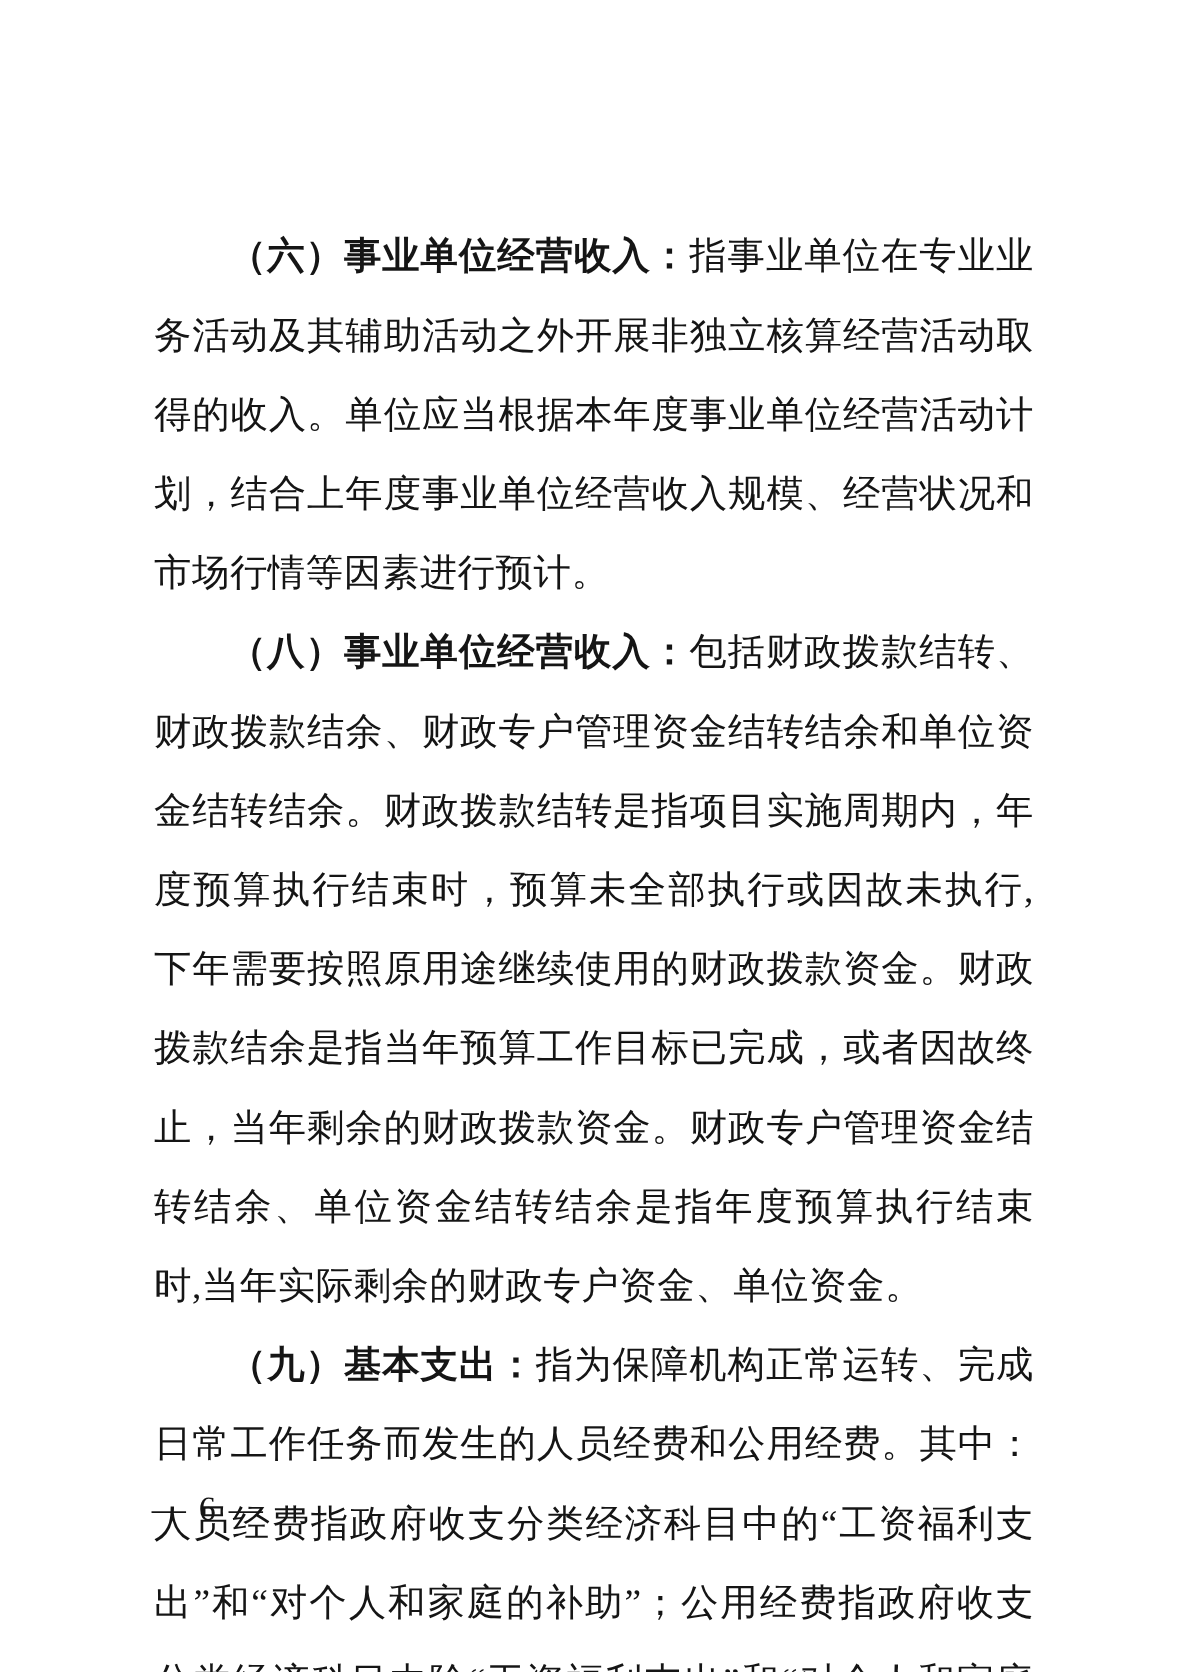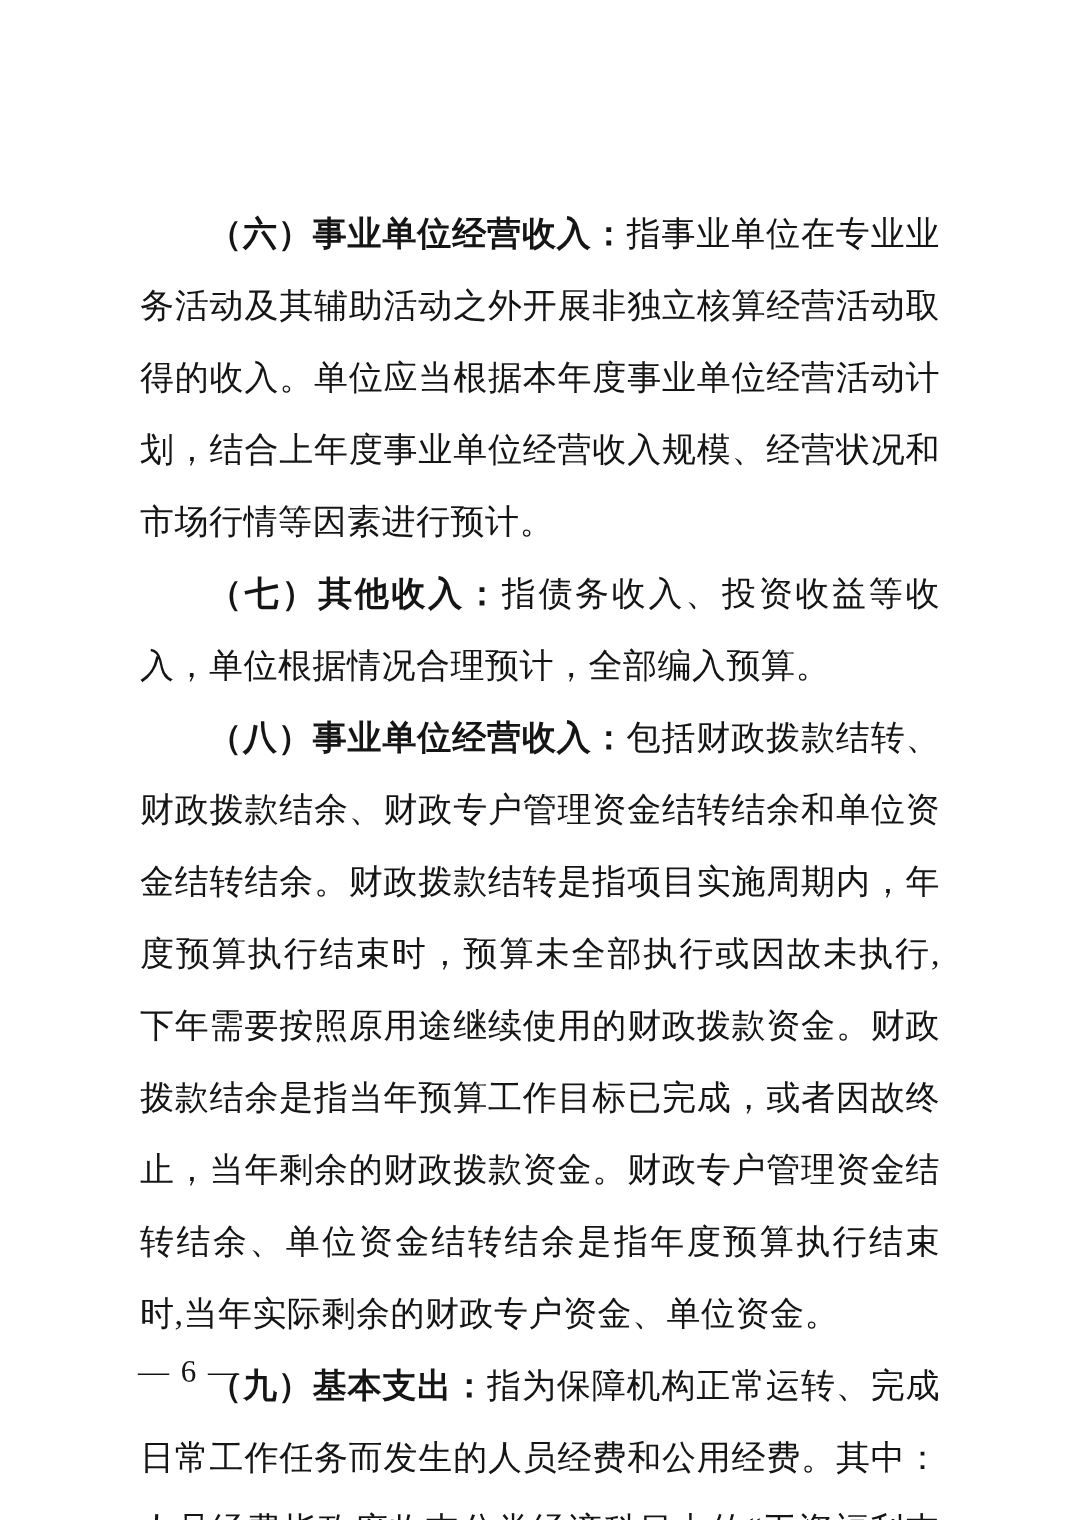--- a/index.html
+++ b/index.html
@@ -44,18 +44,17 @@
     color: #151515;
     letter-spacing: 2px;
   }
 </style>
 </head>
 <body>
 
 <div class="page">
   <div class="content">
     <p><span class="para-lead">（六）事业单位经营收入：</span><span>指事业单位在专业业务活动及其辅助活动之外开展非独立核算经营活动取得的收入。单位应当根据本年度事业单位经营活动计划，结合上年度事业单位经营收入规模、经营状况和市场行情等因素进行预计。</span></p>
-    <p><span class="para-lead">（七）其他收入：</span><span>指债务收入、投资收益等收入，单位根据情况合理预计，全部编入预算。</span></p>
     <p><span class="para-lead">（八）事业单位经营收入：</span><span>包括财政拨款结转、财政拨款结余、财政专户管理资金结转结余和单位资金结转结余。财政拨款结转是指项目实施周期内，年度预算执行结束时，预算未全部执行或因故未执行,下年需要按照原用途继续使用的财政拨款资金。财政拨款结余是指当年预算工作目标已完成，或者因故终止，当年剩余的财政拨款资金。财政专户管理资金结转结余、单位资金结转结余是指年度预算执行结束时,当年实际剩余的财政专户资金、单位资金。</span></p>
     <p><span class="para-lead">（九）基本支出：</span><span>指为保障机构正常运转、完成日常工作任务而发生的人员经费和公用经费。其中：人员经费指政府收支分类经济科目中的“工资福利支出”和“对个人和家庭的补助”；公用经费指政府收支分类经济科目中除“工资福利支出”和“对个人和家庭的补助”外的其他支出。</span></p>
   </div>
   <div class="page-number">— 6 —</div>
 </div>
 
 </body></html>

